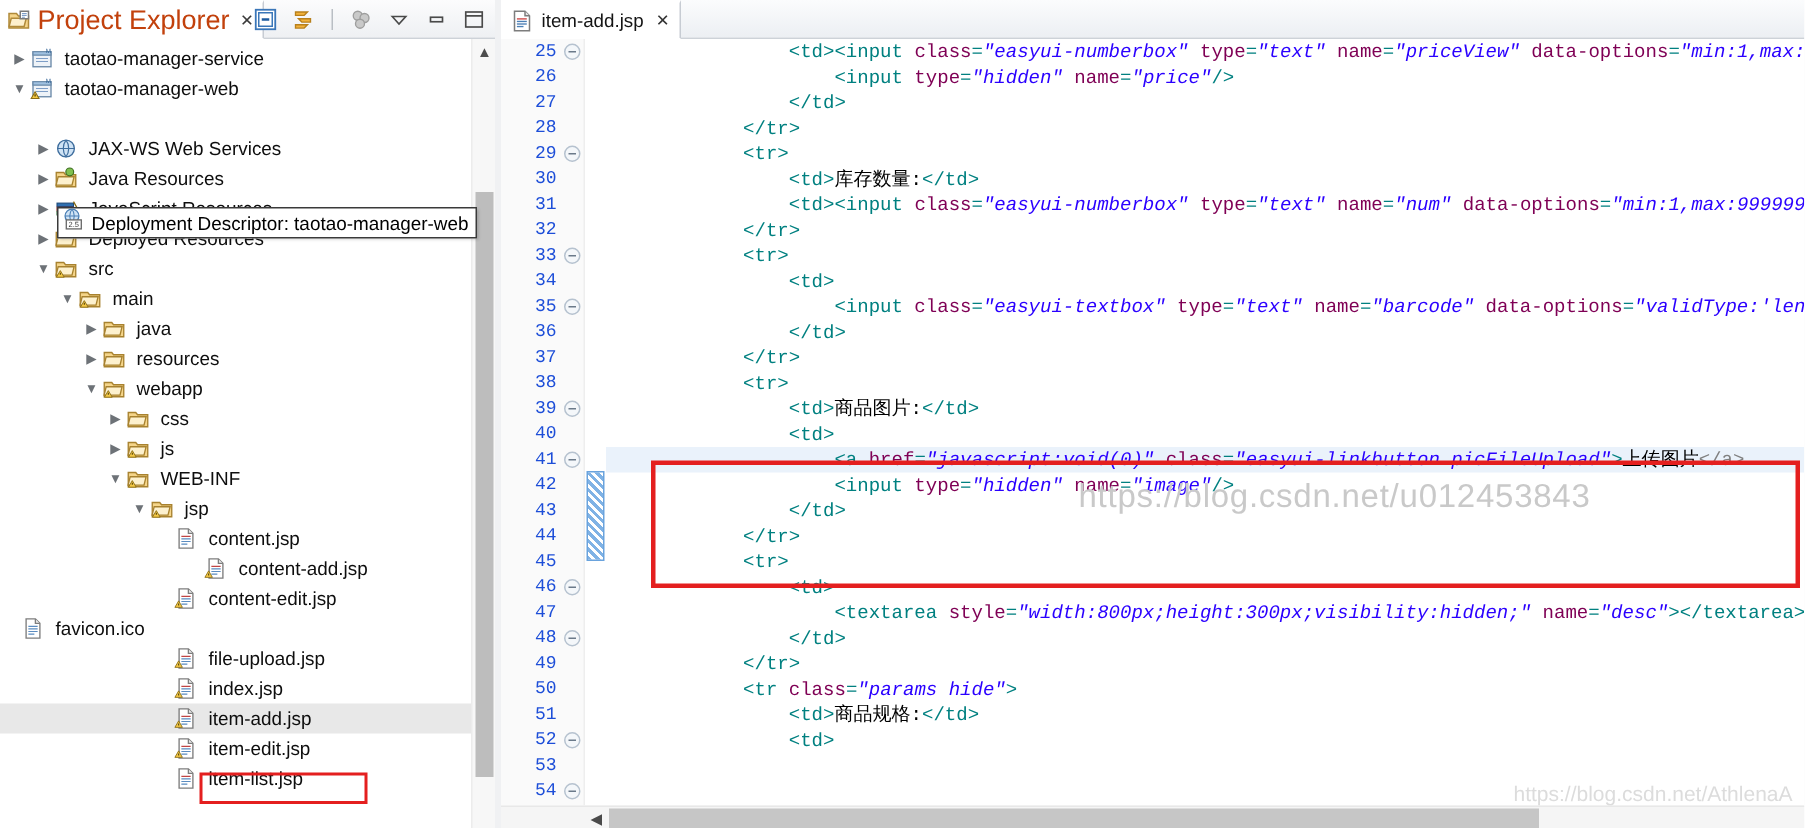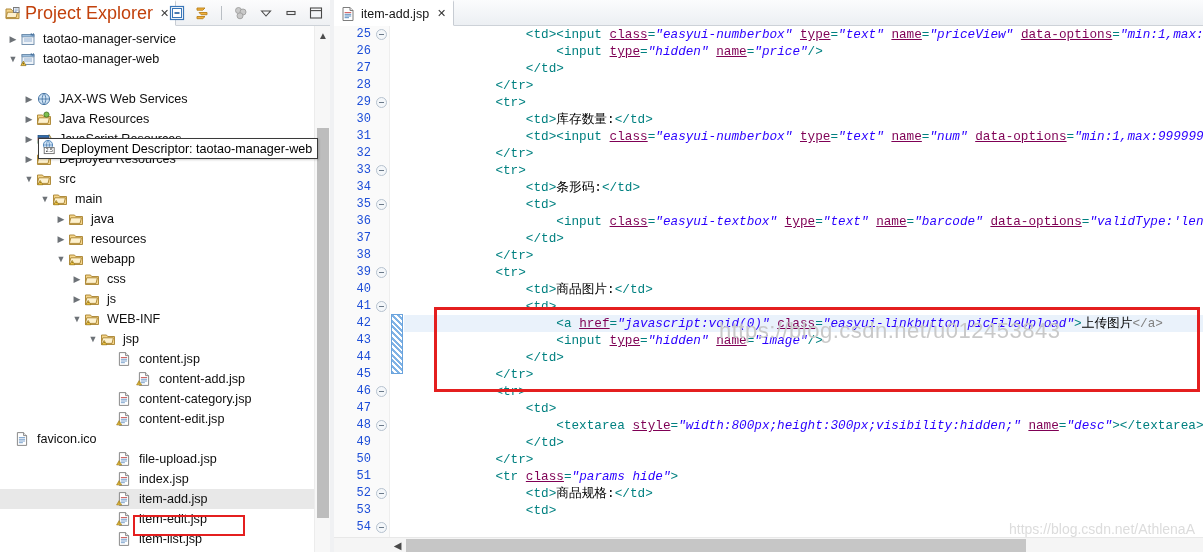--- a/index.html
+++ b/index.html
@@ -205,21 +205,21 @@
     position: relative;
     height: 17px;
     line-height: 17px;
     font-size: 12.7px;
     white-space: pre;
     color: #000000;
   }
   .cline.hl { background: #eaf2fb; }
   
   .tag   { color: #008080; }
-  .attr  { color: #7f0055; text-decoration: underline; }
+  .attr  { color: #7f0055; }
   .str   { color: #2a00ff; font-style: italic; }
   .txt   { color: #000000; }
   .dim   { color: #808080; }
 
   .ed-hscroll {
     position: absolute; left: 0; bottom: 0;
     width: 869px; height: 15px;
     background: #f5f5f5;
     border-top: 1px solid #e8e8e8;
   }
@@ -529,32 +529,20 @@
             <span class="tlabel">content-add.jsp</span>
           </div>
           <div class="trow" style="padding-left: 102px;">
             <span class="twist none"></span>
             <span style="display: flex; align-items: center; flex: 0 0 auto; margin-right: 3px;">
               <svg class="ticon" viewBox="0 0 17 16">
                 <path d="M3.4 1.6 h6.2 l3 3 v9.8 H3.4 z" fill="#ffffff" stroke="#7d7d7d" stroke-width="0.9"></path>
                 <path d="M9.6 1.6 v3 h3" fill="#ededed" stroke="#7d7d7d" stroke-width="0.9"></path>
                 <path d="M4.9 6.6 h6.2" stroke="#c14444" stroke-width="0.9"></path>
                 <path d="M4.9 8.3 h6.2 M4.9 10 h6.2 M4.9 11.7 h4" stroke="#5b8cc0" stroke-width="0.8"></path>
-              </svg>
-            </span>
-            <span class="tlabel">content-category.jsp</span>
-          </div>
-          <div class="trow" style="padding-left: 102px;">
-            <span class="twist none"></span>
-            <span style="display: flex; align-items: center; flex: 0 0 auto; margin-right: 3px;">
-              <svg class="ticon" viewBox="0 0 17 16">
-                <path d="M3.4 1.6 h6.2 l3 3 v9.8 H3.4 z" fill="#ffffff" stroke="#7d7d7d" stroke-width="0.9"></path>
-                <path d="M9.6 1.6 v3 h3" fill="#ededed" stroke="#7d7d7d" stroke-width="0.9"></path>
-                <path d="M4.9 6.6 h6.2" stroke="#c14444" stroke-width="0.9"></path>
-                <path d="M4.9 8.3 h6.2 M4.9 10 h6.2 M4.9 11.7 h4" stroke="#5b8cc0" stroke-width="0.8"></path>
                 <path d="M3.1 9.6 l2.5 4.3 H0.6 z" fill="#f5c945" stroke="#8a6d16" stroke-width="0.6"></path>
                 <path d="M3.1 11.4 v1.3" stroke="#4d3a06" stroke-width="0.7"></path>
               </svg>
             </span>
             <span class="tlabel">content-edit.jsp</span>
           </div>
           <div class="trow" style="">
             <span class="twist none"></span>
             <span style="display: flex; align-items: center; flex: 0 0 auto; margin-right: 3px;">
               <svg class="ticon" viewBox="0 0 17 16">
@@ -786,21 +774,20 @@
       <div class="code-area" id="code-host">
           <div class="cline"><span>                </span><span class="tag">&lt;td&gt;&lt;input </span><span class="attr">class</span><span class="tag">=</span><span class="str">"easyui-numberbox"</span><span class="tag"> </span><span class="attr">type</span><span class="tag">=</span><span class="str">"text"</span><span class="tag"> </span><span class="attr">name</span><span class="tag">=</span><span class="str">"priceView"</span><span class="tag"> </span><span class="attr">data-options</span><span class="tag">=</span><span class="str">"min:1,max:9</span></div>
           <div class="cline"><span>                    </span><span class="tag">&lt;input </span><span class="attr">type</span><span class="tag">=</span><span class="str">"hidden"</span><span class="tag"> </span><span class="attr">name</span><span class="tag">=</span><span class="str">"price"</span><span class="tag">/&gt;</span></div>
           <div class="cline"><span>                </span><span class="tag">&lt;/td&gt;</span></div>
           <div class="cline"><span>            </span><span class="tag">&lt;/tr&gt;</span></div>
           <div class="cline"><span>            </span><span class="tag">&lt;tr&gt;</span></div>
           <div class="cline"><span>                </span><span class="tag">&lt;td&gt;</span><span class="txt">库存数量:</span><span class="tag">&lt;/td&gt;</span></div>
           <div class="cline"><span>                </span><span class="tag">&lt;td&gt;&lt;input </span><span class="attr">class</span><span class="tag">=</span><span class="str">"easyui-numberbox"</span><span class="tag"> </span><span class="attr">type</span><span class="tag">=</span><span class="str">"text"</span><span class="tag"> </span><span class="attr">name</span><span class="tag">=</span><span class="str">"num"</span><span class="tag"> </span><span class="attr">data-options</span><span class="tag">=</span><span class="str">"min:1,max:9999999</span></div>
           <div class="cline"><span>            </span><span class="tag">&lt;/tr&gt;</span></div>
           <div class="cline"><span>            </span><span class="tag">&lt;tr&gt;</span></div>
-          <div class="cline"><span>                </span><span class="tag">&lt;td&gt;</span><span class="txt">条形码:</span><span class="tag">&lt;/td&gt;</span></div>
           <div class="cline"><span>                </span><span class="tag">&lt;td&gt;</span></div>
           <div class="cline"><span>                    </span><span class="tag">&lt;input </span><span class="attr">class</span><span class="tag">=</span><span class="str">"easyui-textbox"</span><span class="tag"> </span><span class="attr">type</span><span class="tag">=</span><span class="str">"text"</span><span class="tag"> </span><span class="attr">name</span><span class="tag">=</span><span class="str">"barcode"</span><span class="tag"> </span><span class="attr">data-options</span><span class="tag">=</span><span class="str">"validType:'leng</span></div>
           <div class="cline"><span>                </span><span class="tag">&lt;/td&gt;</span></div>
           <div class="cline"><span>            </span><span class="tag">&lt;/tr&gt;</span></div>
           <div class="cline"><span>            </span><span class="tag">&lt;tr&gt;</span></div>
           <div class="cline"><span>                </span><span class="tag">&lt;td&gt;</span><span class="txt">商品图片:</span><span class="tag">&lt;/td&gt;</span></div>
           <div class="cline"><span>                </span><span class="tag">&lt;td&gt;</span></div>
           <div class="cline hl"><span>                    </span><span class="tag">&lt;a </span><span class="attr">href</span><span class="tag">=</span><span class="str">"javascript:void(0)"</span><span class="tag"> </span><span class="attr">class</span><span class="tag">=</span><span class="str">"easyui-linkbutton picFileUpload"</span><span class="tag">&gt;</span><span class="txt">上传图片</span><span class="dim">&lt;/a&gt;</span></div>
           <div class="cline"><span>                    </span><span class="tag">&lt;input </span><span class="attr">type</span><span class="tag">=</span><span class="str">"hidden"</span><span class="tag"> </span><span class="attr">name</span><span class="tag">=</span><span class="str">"image"</span><span class="tag">/&gt;</span></div>
           <div class="cline"><span>                </span><span class="tag">&lt;/td&gt;</span></div>

